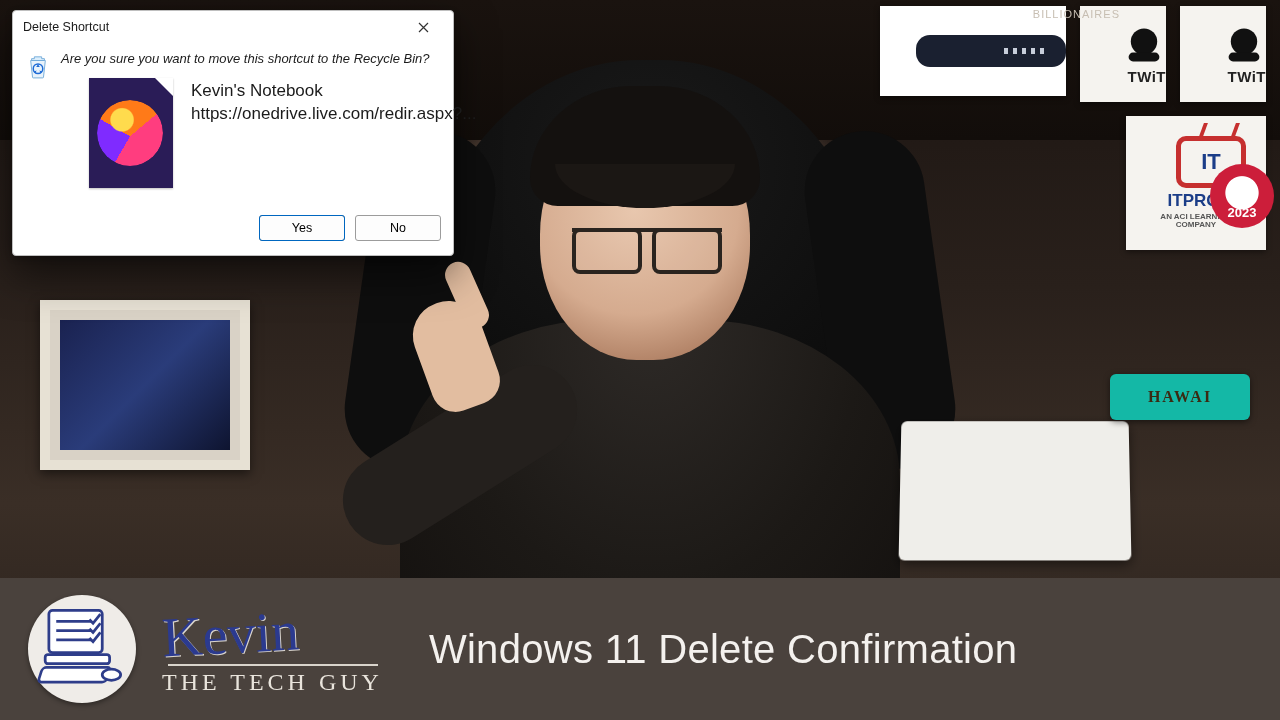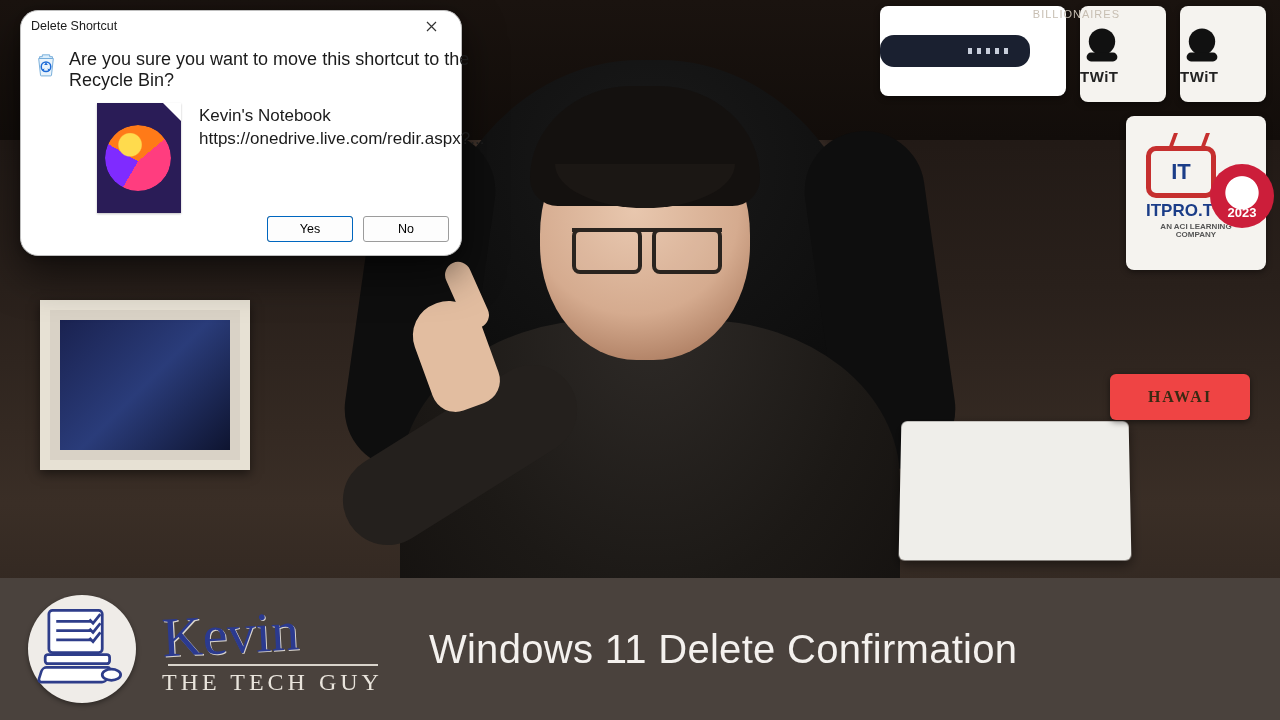--- a/index.html
+++ b/index.html
@@ -82,78 +82,78 @@
     transform: rotate(-20deg);
   }
   .person .finger {
     position:absolute; left:-6px; top:150px; width:26px; height:70px;
     background:#e2bda0; border-radius:14px; transform: rotate(-24deg);
   }
 
   
   .posters { position:absolute; right:14px; top:6px; display:flex; flex-direction:column; gap:14px; align-items:flex-end;}
   .card {
-    background:#f5f3ef; border-radius:8px; box-shadow:0 2px 6px rgba(0,0,0,.45);
-    display:flex; flex-direction:column; align-items:flex-start; justify-content:center;
+    background:#f5f3ef; border-radius:0; box-shadow:0 2px 6px rgba(0,0,0,.45);
+    display:flex; flex-direction:column; align-items:flex-end; justify-content:center;
     font-weight:700; color:#222;
   }
   .poster-row { display:flex; gap:14px; }
   .twit { width:86px; height:96px; font-size:15px; letter-spacing:.5px;}
   .twit svg { width:44px; height:44px; }
   .watchband { width:186px; height:90px; background:#fff;}
   .watchband .band {
     width:150px; height:32px; border-radius:14px;
     background:#1a2030; position:relative;
   }
   .watchband .band::after{
     content:""; position:absolute; right:22px; top:13px; width:40px; height:6px;
     background: repeating-linear-gradient(90deg,#c8cedb 0 4px, transparent 4px 9px);
   }
-  .itpro { width:140px; height:154px; font-size:11px; line-height:1.1; text-align:center; padding:6px 20px;}
+  .itpro { width:140px; height:134px; font-size:11px; line-height:1.1; text-align:center; padding:6px 20px;}
   .itpro .tv {
     width:70px; height:52px; border:5px solid #c62f2f; border-radius:10px;
     display:flex; align-items:center; justify-content:center;
     color:#1b3d88; font-size:22px; font-weight:800; margin-bottom:4px; position:relative;
   }
   .itpro .tv::before{
     content:""; position:absolute; top:-18px; left:20px; width:28px; height:16px;
     border-left:4px solid #c62f2f; border-right:4px solid #c62f2f;
     transform: skewX(-20deg);
   }
   .sticker {
     position:absolute; right:6px; top:164px; width:64px; height:64px; border-radius:50%;
     background: radial-gradient(circle at 50% 45%, #fff 0 34%, #cc1e3a 36% 100%);
     display:flex; align-items:flex-end; justify-content:center;
     color:#fff; font-size:13px; font-weight:700; padding-bottom:8px;
   }
 
   
   .dialog {
-    position:absolute; left:20px; top:10px; width:442px; height:246px;
+    position:absolute; left:12px; top:10px; width:442px; height:246px;
     background:#ffffff;
-    border:1px solid #bfbfbf; border-radius:18px;
+    border:1px solid #bfbfbf; border-radius:4px;
     box-shadow: 0 18px 40px rgba(0,0,0,.55), 0 2px 6px rgba(0,0,0,.25);
     color:#1b1b1b;
     display:flex; flex-direction:column;
   }
   .titlebar {
     height:32px; display:flex; align-items:center; justify-content:space-between;
     padding:0 8px 0 10px; font-size:12.5px;
   }
   .titlebar .close {
     width:44px; height:30px; display:flex; align-items:center; justify-content:center;
     font-size:14px; color:#333; border-radius:4px;
   }
 
   .dlg-body { flex:1; padding:4px 18px 0 14px; display:flex; gap:10px; }
   .dlg-body .bin { width:24px; padding-top:6px; flex:none; }
   .dlg-body .bin svg { width:22px; height:26px; }
 
   .dlg-main { flex:1; }
-  .dlg-q { font-size:18px; padding-top:4px; padding-bottom:8px; }
+  .dlg-q { font-size:13px; padding-top:4px; padding-bottom:8px;font-style:italic; }
 
   .dlg-file { display:flex; gap:18px; padding-left:28px; padding-top:4px;}
   .thumb {
     width:84px; height:110px; background:#2a1c57; position:relative;
     box-shadow: 0 1px 2px rgba(0,0,0,.25);
   }
   .thumb::after{
     content:""; position:absolute; top:0; right:0;
     border-style:solid; border-width:0 18px 18px 0;
     border-color: transparent #fff transparent transparent;
@@ -218,21 +218,21 @@
     content:""; position:absolute; inset:10px;
     background:linear-gradient(135deg,#1a2250 0%, #2a3c7a 50%, #0e1430 100%);
   }
   .laptop {
     position:absolute; right:150px; bottom:160px; width:230px; height:140px;
     background:#efeeea; border-radius:6px; transform:perspective(600px) rotateX(6deg);
     box-shadow:0 4px 12px rgba(0,0,0,.5);
   }
   .sign {
     position:absolute; right:30px; bottom:300px; width:140px; height:46px;
-    background:#ef4444; border-radius:6px;
+    background:#14b8a6; border-radius:6px;
     display:flex; align-items:center; justify-content:center;
     font-family:"Georgia",serif; font-weight:700; color:#3a2a12; letter-spacing:2px;
     box-shadow:0 2px 6px rgba(0,0,0,.5);
   }
 </style>
 </head>
 <body>
 
 <div class="bg"></div>
 <div class="shelf"></div>

